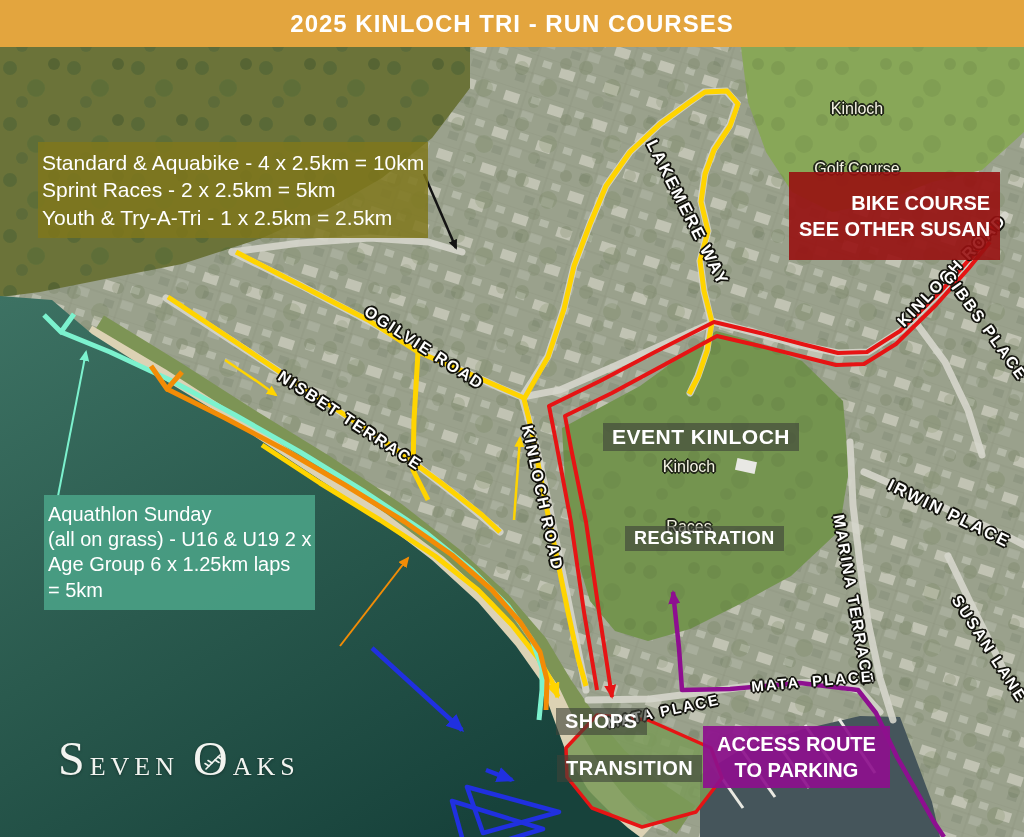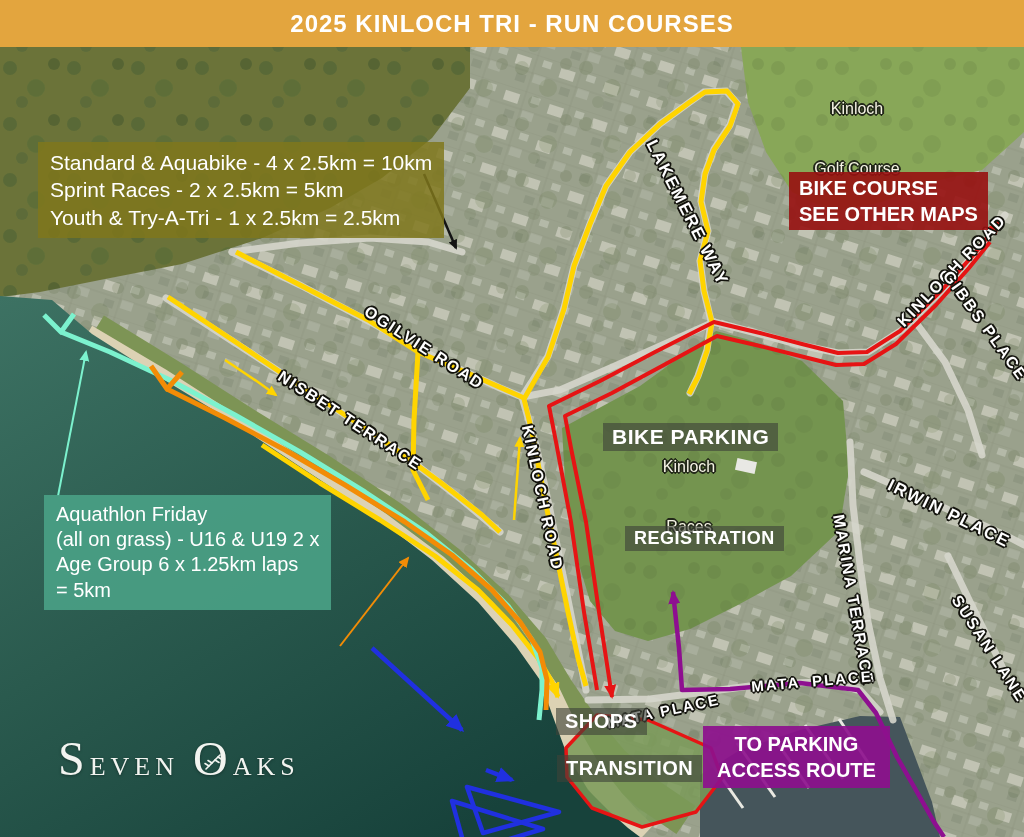--- a/index.html
+++ b/index.html
@@ -2,24 +2,24 @@
 <html><head>
 <meta charset="utf-8">
 <style>
   html,body{margin:0;padding:0;background:#222}
   .stage{position:relative;width:1024px;height:837px;overflow:hidden;
          font-family:"Liberation Sans",sans-serif;background:#9aa18c}
   svg.map{position:absolute;left:0;top:0;z-index:0}
   .banner{position:absolute;left:0;top:0;width:100%;height:47px;background:#E3A53E;
           display:flex;align-items:center;justify-content:center;z-index:6}
   .banner span{color:#fff;font-size:24px;font-weight:bold;letter-spacing:1px}
-  .ibox{position:absolute;z-index:4;color:#fff;line-height:1.3;padding:7px 12px;white-space:nowrap}
+  .ibox{position:absolute;z-index:4;color:#fff;line-height:1.3;padding:7px 4px;white-space:nowrap}
   .ibox.distances{left:38px;top:142px;background:rgba(128,119,28,.84);font-size:21px}
   .ibox.bike{left:789px;top:172px;background:rgba(152,17,17,.9);font-size:20px;font-weight:bold;
-             text-align:left;line-height:1.3;padding:3px 10px}
+             text-align:right;line-height:1.3;padding:18px 10px}
   .ibox.aqua{left:44px;top:495px;background:rgba(73,159,132,.93);font-size:20px;line-height:1.26}
   .ibox.splash{left:42px;top:645px;background:rgba(154,123,13,.95);font-size:20px}
   .ibox.access{left:703px;top:726px;background:rgba(141,16,141,.92);font-size:20px;font-weight:bold;
                text-align:center;padding:5px 14px}
   .tag{position:absolute;z-index:4;background:rgba(62,66,56,.62);color:#fff;font-weight:bold;
        font-size:20px;letter-spacing:.5px;padding:2px 9px;white-space:nowrap}
   #tag-event{left:603px;top:423px;font-size:21px}
   #tag-reg{left:625px;top:526px;font-size:18px}
   #tag-shops{left:556px;top:708px}
   #tag-trans{left:557px;top:755px}
@@ -187,37 +187,37 @@
   </div>
 
   <div class="ibox distances">
     <div>Standard &amp; Aquabike - 4 x 2.5km = 10km</div>
     <div>Sprint Races - 2 x 2.5km = 5km</div>
     <div>Youth &amp; Try-A-Tri - 1 x 2.5km = 2.5km</div>
   </div>
 
   <div class="ibox bike">
     <div>BIKE COURSE</div>
-    <div>SEE OTHER MAPS</div>
+    <div>SEE OTHER SUSAN</div>
   </div>
 
   <div class="ibox aqua">
-    <div>Aquathlon Friday</div>
+    <div>Aquathlon Sunday</div>
     <div>(all on grass) - U16 &amp; U19 2 x</div>
     <div>Age Group 6 x 1.25km laps</div>
     <div>= 5km</div>
   </div>
 
 
   <div class="ibox access">
+    <div>ACCESS ROUTE</div>
     <div>TO PARKING</div>
-    <div>ACCESS ROUTE</div>
-  </div>
-
-  <div class="tag" id="tag-event">BIKE PARKING</div>
+  </div>
+
+  <div class="tag" id="tag-event">EVENT KINLOCH</div>
   <div class="tag" id="tag-reg">REGISTRATION</div>
   <div class="tag" id="tag-shops">SHOPS</div>
   <div class="tag" id="tag-trans">TRANSITION</div>
 
   <div class="rlabel" style="left:687px;top:213px;--r:63deg;font-size:17px">LAKEMERE WAY</div>
   <div class="rlabel" style="left:424px;top:348px;--r:33deg;font-size:16px">OGILVIE ROAD</div>
   <div class="rlabel" style="left:350px;top:421px;--r:33deg;font-size:16px">NISBET TERRACE</div>
   <div class="rlabel" style="left:542px;top:498px;--r:78deg;font-size:16px">KINLOCH ROAD</div>
   <div class="rlabel" style="left:952px;top:271px;--r:-46deg;font-size:16px">KINLOCH ROAD</div>
   <div class="rlabel" style="left:985px;top:326px;--r:54deg;font-size:16px">GIBBS PLACE</div>

